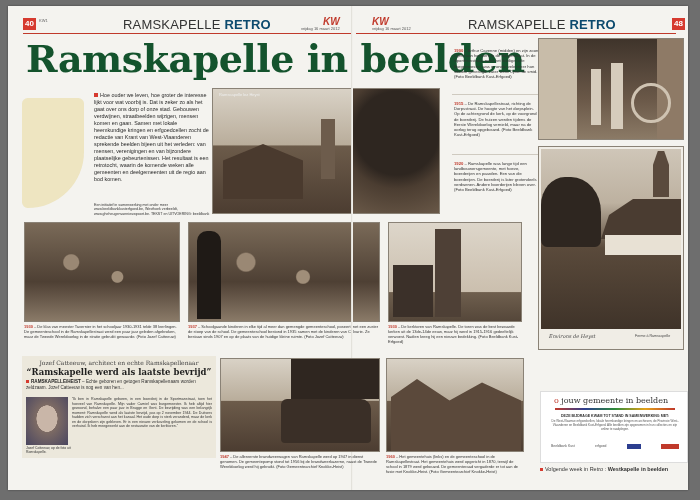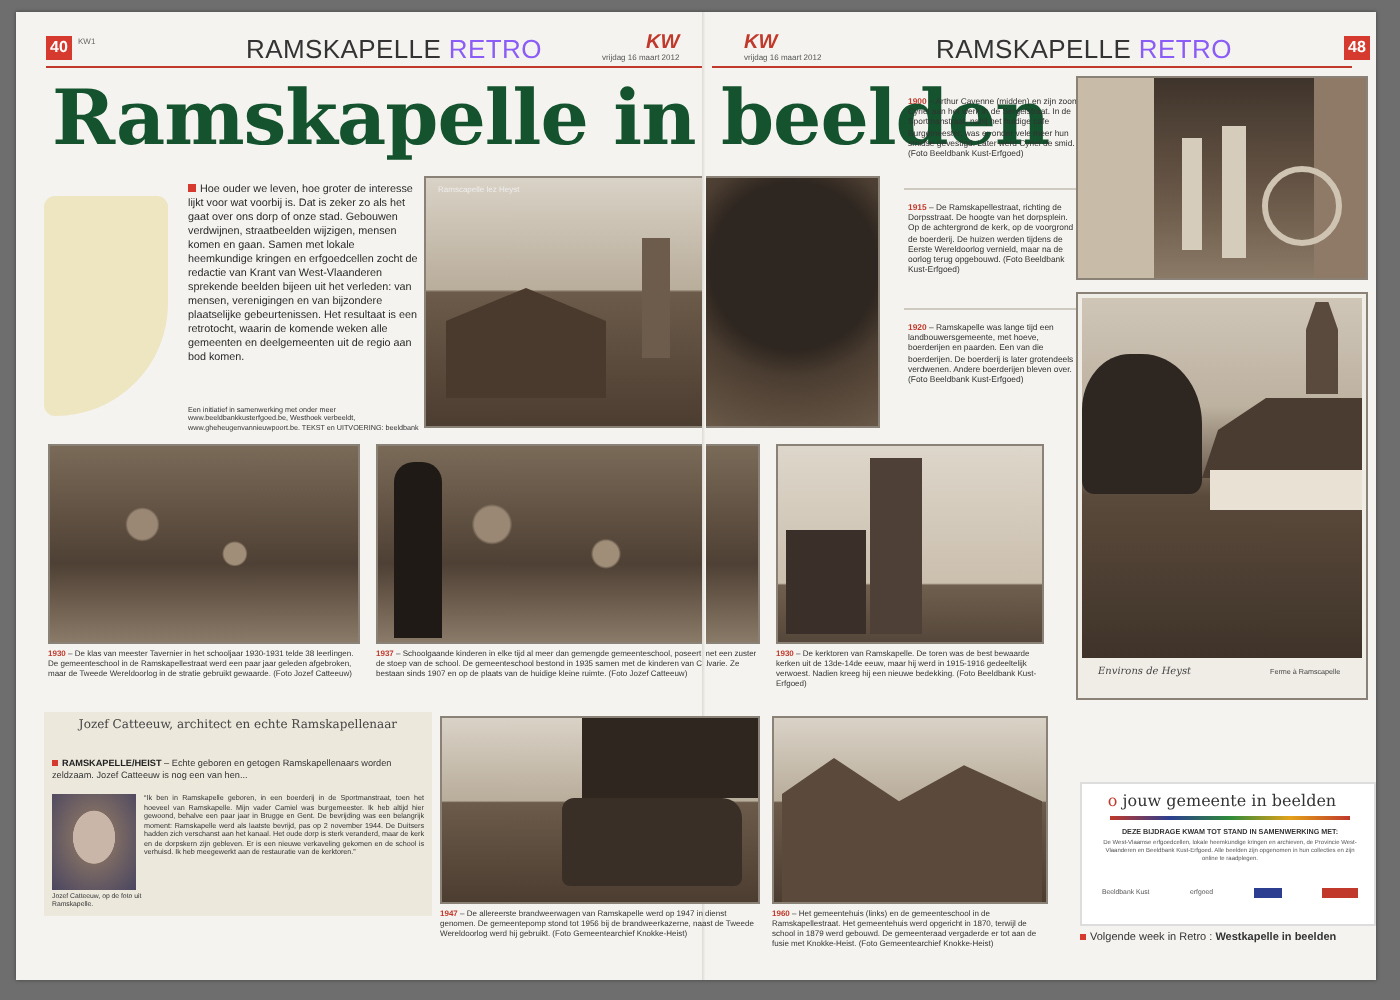--- a/index.html
+++ b/index.html
@@ -13,21 +13,21 @@
   .fold { position: absolute; left: 343px; top: 0; width: 2px; height: 100%;
           background: linear-gradient(90deg, #dcdad3, #f8f7f3); }
 
   
   .page-header { position: absolute; top: 10px; height: 18px; border-bottom: 1px solid #c0392b; }
   .hl { left: 15px; width: 328px; }
   .hr { left: 4px; width: 320px; }
   .page-num { position: absolute; top: 2px; width: 13px; height: 12px; background: #d63a2f;
               color: #fff; font-size: 8px; font-weight: bold; text-align: center; line-height: 12px; }
   .section-title { position: absolute; top: 1px; font-size: 13px; color: #333; letter-spacing: .2px; }
-  .section-title b { color: #8b5cf6; font-weight: normal; }
+  .section-title b { color: #0c4a6e; font-weight: bold; }
   .kw { position: absolute; top: 0; font-size: 10px; font-weight: bold; font-style: italic; color: #c0392b; }
   .kw-date { position: absolute; top: 10px; font-size: 4px; color: #555; }
   .tiny { position: absolute; font-size: 4px; color: #666; }
 
   .headline { position: absolute; left: 18px; top: 30px; font-family: "DejaVu Serif", serif;
               font-weight: bold; font-size: 38px; color: #14532d; letter-spacing: -.5px; white-space: nowrap; }
 
   .quote-mark { position: absolute; left: 14px; top: 92px; width: 62px; height: 110px;
                 background: #ece2b8; border-radius: 6px 6px 60px 6px; opacity: .85; }
 
@@ -127,20 +127,21 @@
     <div class="cap" style="left:180px;top:318px;width:192px;">
       <span class="yr">1937</span> – <span>Schoolgaande kinderen in elke tijd al meer dan gemengde gemeenteschool, poseert met een zuster de stoep van de school. De gemeenteschool bestond in 1935 samen met de kinderen van Calvarie. Ze bestaan sinds 1907 en op de plaats van de huidige kleine ruimte. (Foto Jozef Catteeuw)</span>
     </div>
 
   </div>
 
   <div class="fold"></div>
 
   <div class="interview">
     <div class="iv-kicker">Jozef Catteeuw, architect en echte Ramskapellenaar</div>
+    <div class="iv-title">“Ramskapelle werd als laatste bevrijd”</div>
     <div class="iv-lead">
       <span class="bullet"></span><b>RAMSKAPELLE/HEIST</b> – <span>Echte geboren en getogen Ramskapellenaars worden zeldzaam. Jozef Catteeuw is nog een van hen...</span>
     </div>
     <div class="portrait"></div>
     <div class="portrait-cap">Jozef Catteeuw, op de foto uit Ramskapelle.</div>
     <div class="iv-body">“Ik ben in Ramskapelle geboren, in een boerderij in de Sportmanstraat, toen het hoeveel van Ramskapelle. Mijn vader Camiel was burgemeester. Ik heb altijd hier gewoond, behalve een paar jaar in Brugge en Gent. De bevrijding was een belangrijk moment: Ramskapelle werd als laatste bevrijd, pas op 2 november 1944. De Duitsers hadden zich verschanst aan het kanaal. Het oude dorp is sterk veranderd, maar de kerk en de dorpskern zijn gebleven. Er is een nieuwe verkaveling gekomen en de school is verhuisd. Ik heb meegewerkt aan de restauratie van de kerktoren.”</div>
   </div>
 
   <div class="photo sepia-sky" style="left:212px;top:352px;width:160px;height:94px;">
     <div style="position:absolute;left:60px;top:40px;width:90px;height:44px;background:#3a2f27;border-radius:6px 10px 4px 4px;"></div>

